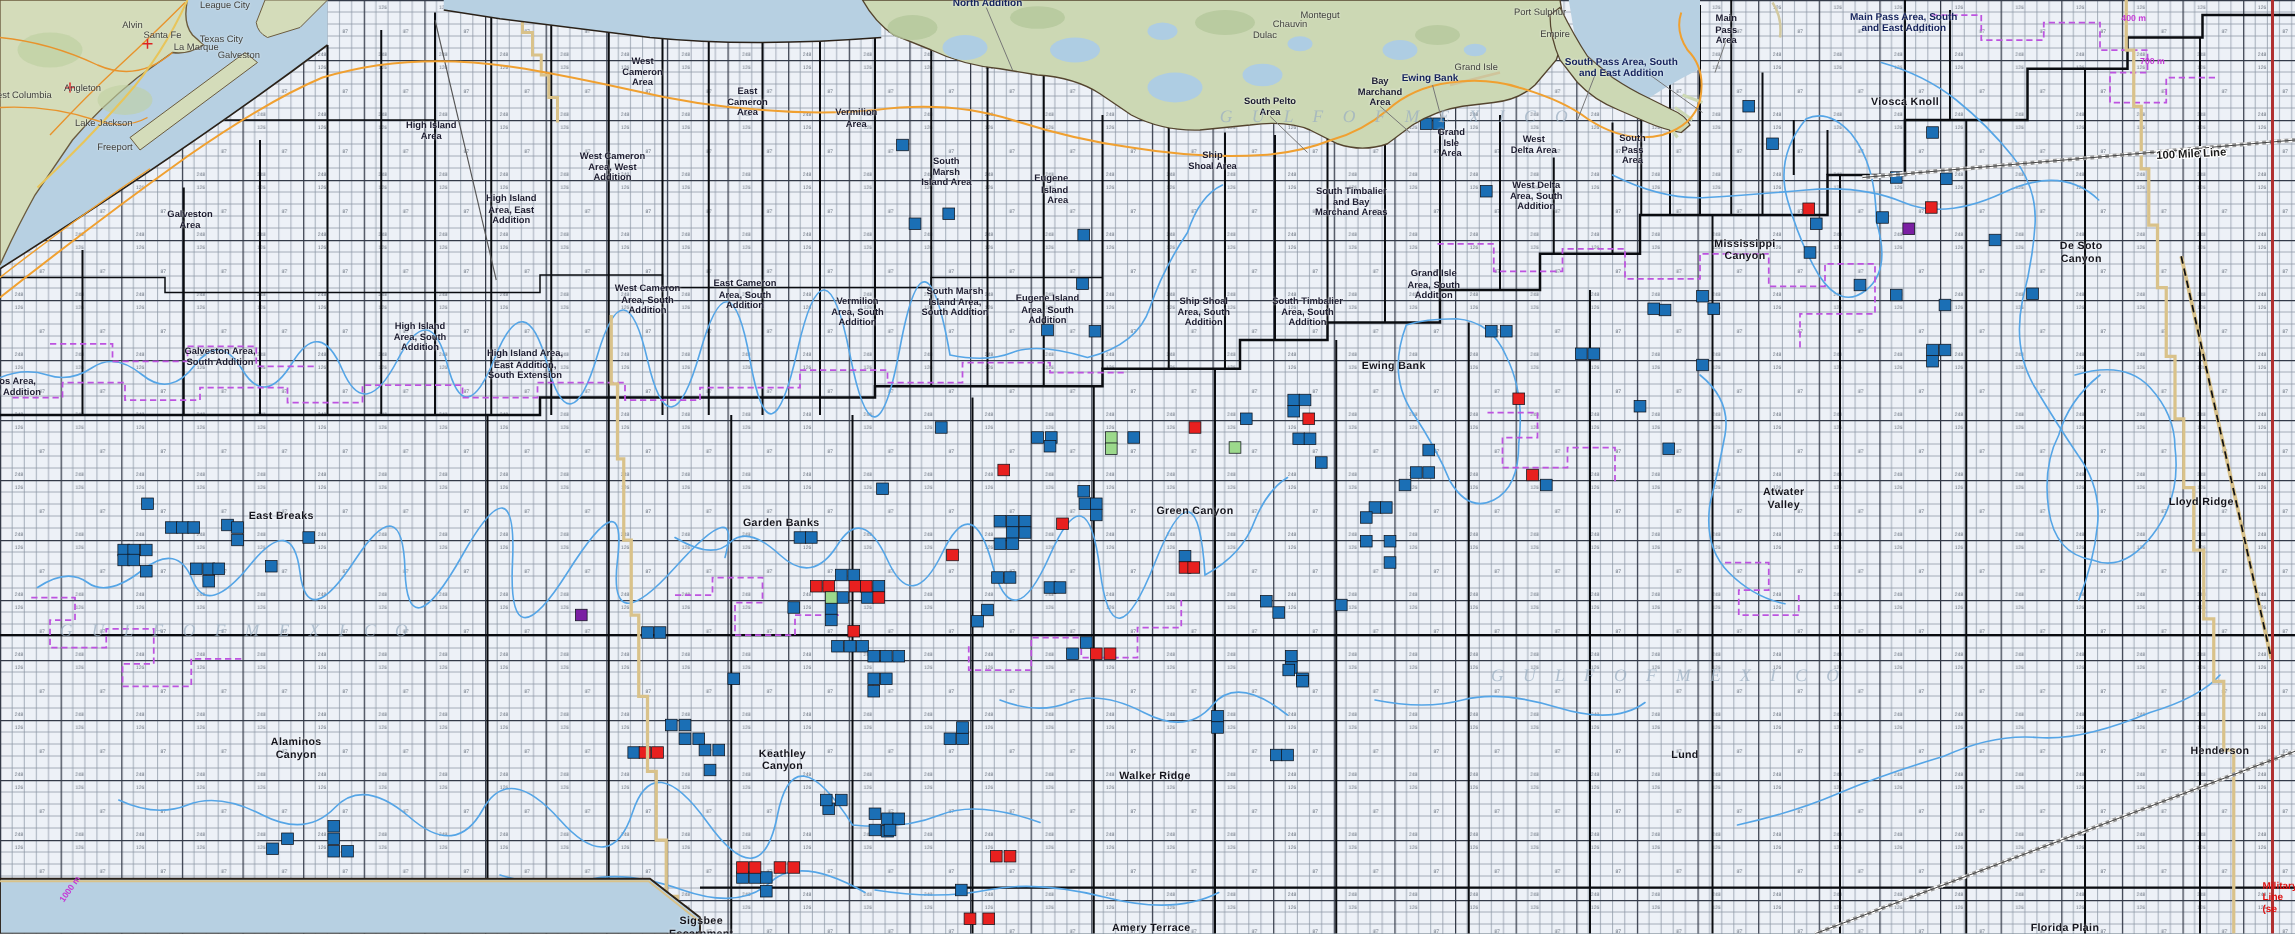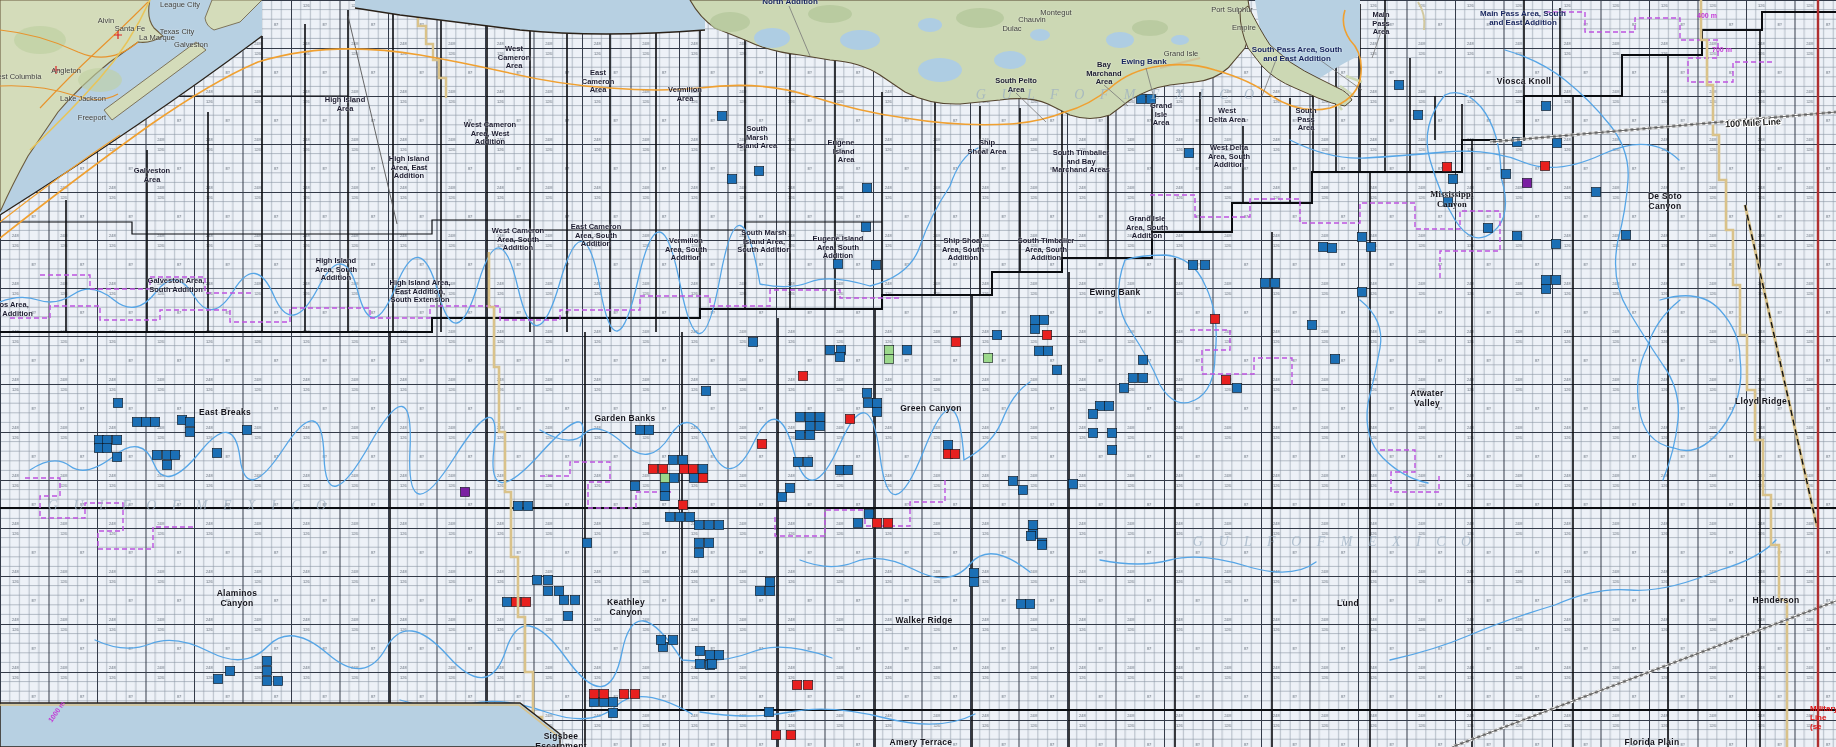--- a/index.html
+++ b/index.html
@@ -396,21 +396,21 @@
 Island Area</div>
       <div class="lbl area" style="left: 764px; top: 242px;">South Marsh
 Island Area,
 South Addition</div>
       <div class="lbl area" style="left: 841px; top: 152px; text-align: right;">Eugene
 Island
 Area</div>
       <div class="lbl area" style="left: 838px; top: 248px;">Eugene Island
 Area, South
 Addition</div>
-      <div class="lbl area" style="left: 970px; top: 148px; padding-left: 34px;">Ship
+      <div class="lbl area" style="left: 970px; top: 129px;">Ship
 Shoal Area</div>
       <div class="lbl area" style="left: 963px; top: 250px;">Ship Shoal
 Area, South
 Addition</div>
       <div class="lbl area" style="left: 1016px; top: 86px;">South Pelto
 Area</div>
       <div class="lbl area" style="left: 1081px; top: 162px;">South Timbalier
 and Bay
 Marchand Areas</div>
       <div class="lbl area" style="left: 1046px; top: 250px;">South Timbalier
@@ -436,28 +436,28 @@
 Area</div>
       <div class="lbl area-bold" style="left: 1297px; top: 54px;">South Pass Area, South
 and East Addition</div>
       <div class="lbl area" style="left: 1381px; top: 24px;">Main
 Pass
 Area</div>
       <div class="lbl area-bold" style="left: 1523px; top: 18px;">Main Pass Area, South
 and East Addition</div>
       <div class="lbl area-bold" style="left: 790px; top: 2px;">North Addition</div>
       <div class="lbl deep" style="left: 1524px; top: 82px;">Viosca Knoll</div>
-      <div class="lbl deep" style="left: 1452px; top: 200px; font-family: Liberation Serif, serif;">Mississippi
+      <div class="lbl deep" style="left: 1396px; top: 200px;">Mississippi
 Canyon</div>
       <div class="lbl deep" style="left: 1665px; top: 202px;">De Soto
 Canyon</div>
       <div class="lbl deep" style="left: 1115px; top: 293px;">Ewing Bank</div>
       <div class="lbl deep" style="left: 225px; top: 413px;">East Breaks</div>
       <div class="lbl deep" style="left: 625px; top: 419px;">Garden Banks</div>
-      <div class="lbl deep" style="left: 931px; top: 409px;">Green Canyon</div>
+      <div class="lbl deep" style="left: 956px; top: 409px;">Green Canyon</div>
       <div class="lbl deep" style="left: 924px; top: 621px;">Walker Ridge</div>
       <div class="lbl deep" style="left: 626px; top: 608px;">Keathley
 Canyon</div>
       <div class="lbl deep" style="left: 237px; top: 599px;">Alaminos
 Canyon</div>
       <div class="lbl deep" style="left: 1427px; top: 399px;">Atwater
 Valley</div>
       <div class="lbl deep" style="left: 1761px; top: 402px;">Lloyd Ridge</div>
       <div class="lbl deep" style="left: 1348px; top: 604px;">Lund</div>
       <div class="lbl deep" style="left: 1424px; top: 730px; margin-top: 32px;">Lund South</div>

